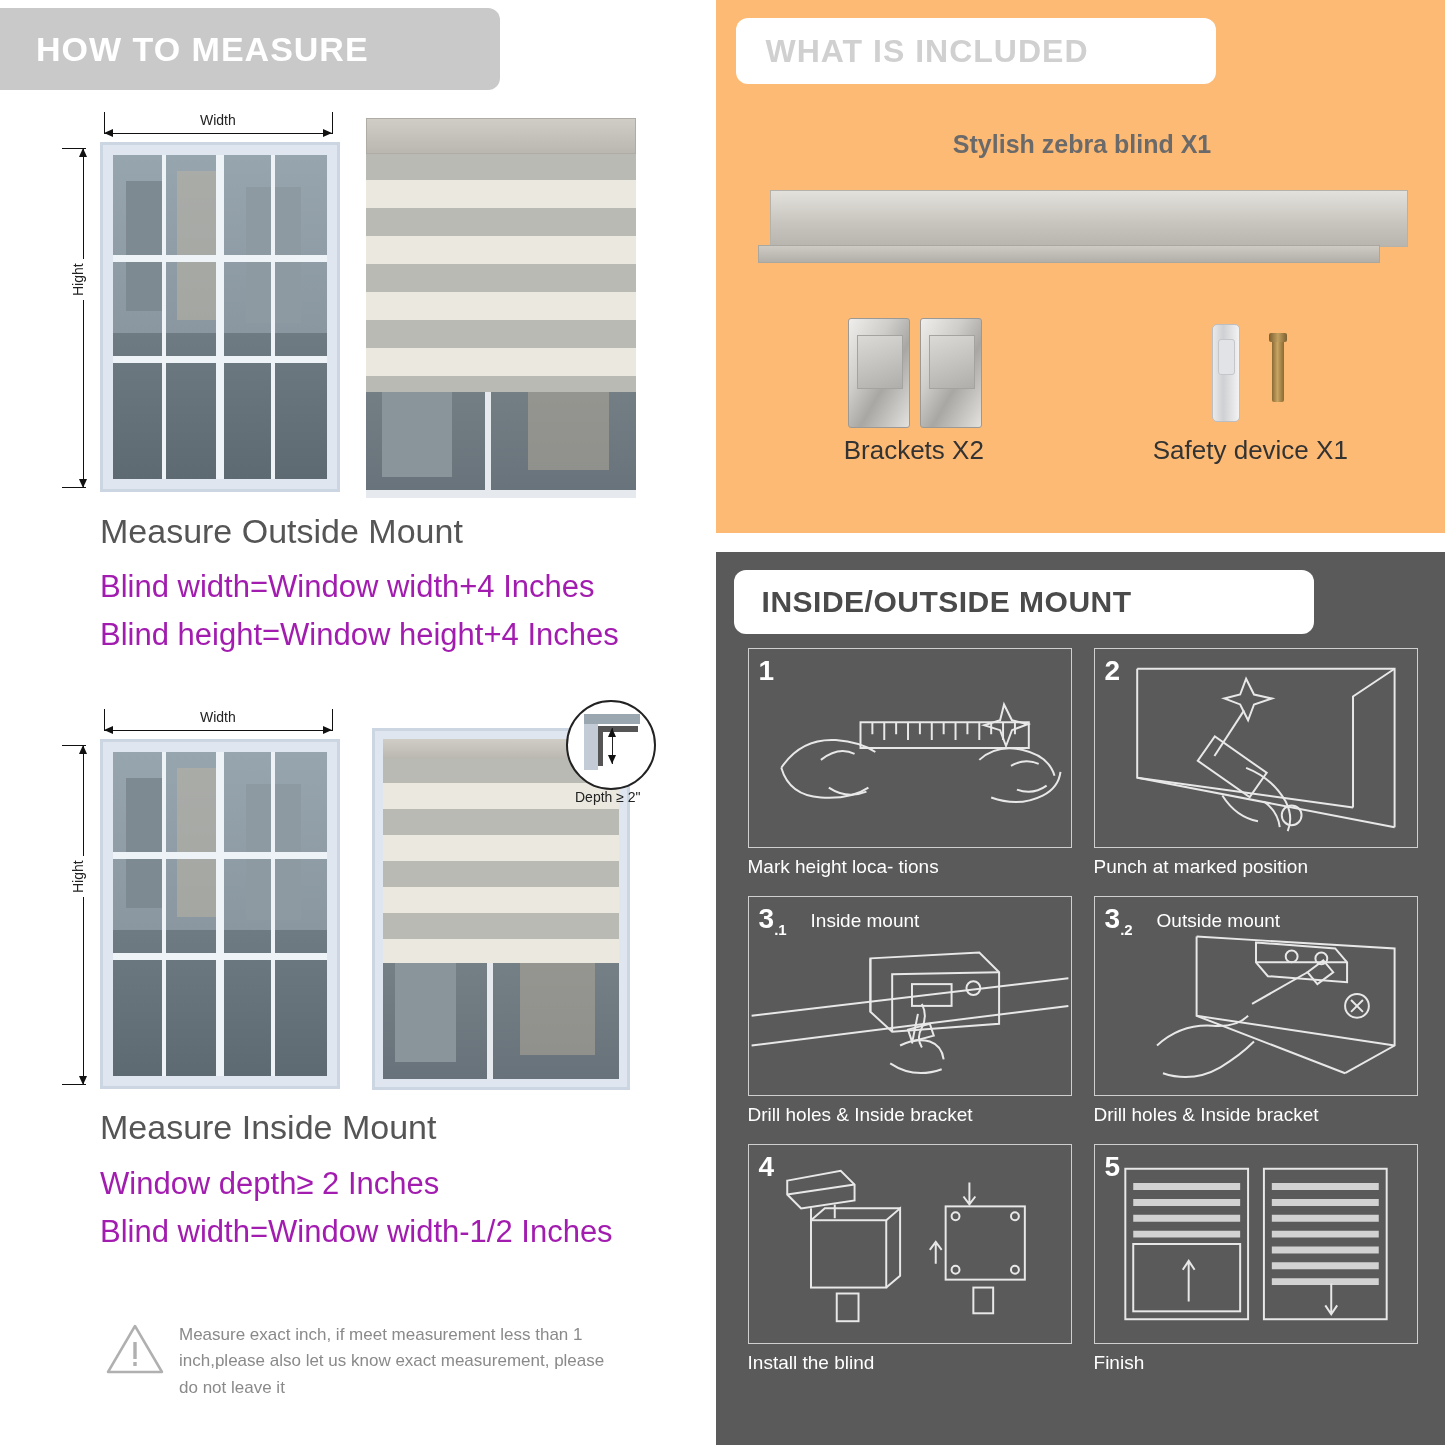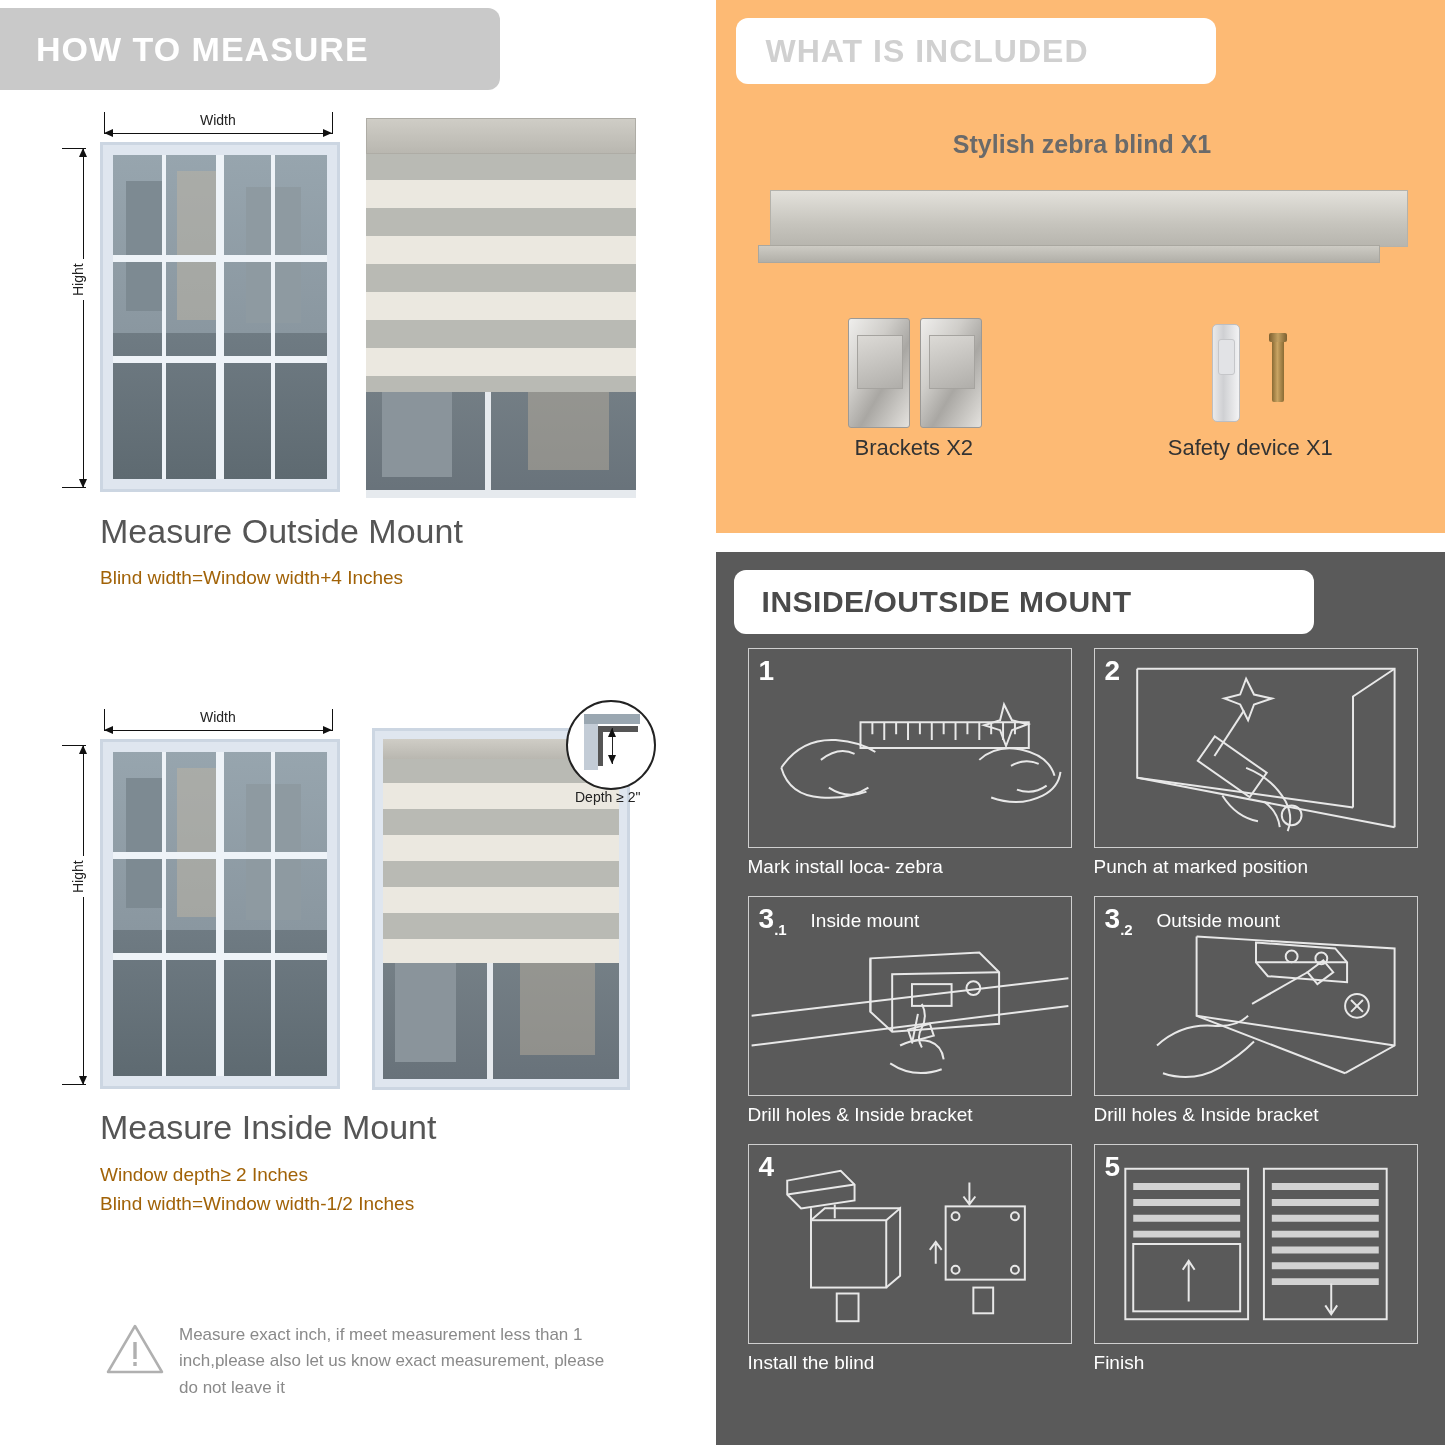--- a/index.html
+++ b/index.html
@@ -72,21 +72,21 @@
   }
   .zebra{
     position:absolute;left:0;right:0;
   }
   .zebra .stripe-dark{position:absolute;left:0;right:0;background:#b9bab4;}
   .zebra .stripe-light{position:absolute;left:0;right:0;background:#ebe8e0;}
 
   .h1txt{
     font-size:34px;color:#555;font-weight:normal;
   }
-  .btxt{font-size:19px;color:#a16207;line-height:1.55;}
+  .btxt{font-size:31px;color:#a21caf;line-height:1.55;}
 
   .note{
     position:absolute;display:flex;gap:14px;align-items:flex-start;
   }
   .note .tri{width:60px;height:54px;flex:0 0 60px;position:relative;}
   .note .tri svg{display:block;}
   .note .ntxt{font-size:17px;color:#8a8a8a;line-height:1.55;}
 
   
   .right{width:733px;height:1445px;position:relative;}
@@ -114,21 +114,21 @@
     position:absolute;left:0;top:55px;right:28px;height:16px;
     background:linear-gradient(180deg,#cdcbc4,#b1afa8);
     border:1px solid #a9a7a0;
   }
   .parts{
     position:absolute;left:30px;top:310px;width:673px;height:200px;
     display:flex;
   }
   .part{flex:1;position:relative;text-align:center;}
   .part .art{height:125px;position:relative;}
-  .part .plabel{font-size:22px;color:#333;}
+  .part .plabel{font-size:26px;color:#333;}
 
   .bracket{
     position:absolute;width:60px;height:108px;top:8px;
     background:linear-gradient(120deg,#efeeec 0%,#cfcdc9 35%,#a9a7a3 60%,#e4e2de 100%);
     border:1px solid #9b9996;border-radius:3px;
   }
   .bracket:after{
     content:"";position:absolute;left:8px;top:16px;width:44px;height:52px;
     background:linear-gradient(160deg,#dcdad6,#b0aeaa);border:1px solid #a5a39f;
   }
@@ -249,20 +249,21 @@
         </div>
         <div class="headrail"></div>
       </div>
     </div>
 
     <div style="position:absolute;left:100px;top:512px;">
       <div class="h1txt">Measure Outside Mount</div>
     </div>
     <div style="position:absolute;left:100px;top:563px;">
       <div class="btxt">Blind width=Window width+4 Inches</div>
+      <div class="btxt">Blind height=Window height+4 Inches</div>
     </div>
 
     <div>
       <div class="arrow-h" style="left:104px;top:730px;width:228px;"></div>
       <div class="tick" style="left:104px;top:709px;width:1px;height:22px;"></div>
       <div class="tick" style="left:332px;top:709px;width:1px;height:22px;"></div>
       <div class="dim-label" style="position:absolute;left:196px;top:709px;background:#fff;padding:0 4px;">Width</div>
 
       <div class="arrow-v" style="left:83px;top:745px;height:340px;"></div>
       <div class="tick" style="left:62px;top:745px;width:24px;height:1px;"></div>
@@ -389,21 +390,21 @@
                 <rect x="110" y="74" width="170" height="26"></rect>
                 <path d="M122 74 v12 M134 74 v18 M146 74 v12 M158 74 v18 M170 74 v12 M182 74 v18 M194 74 v12 M206 74 v18 M218 74 v12 M230 74 v18 M242 74 v12 M254 74 v18 M266 74 v12"></path>
                 <path d="M255 56 l8 16 l16 4 l-16 6 l-6 16 l-6 -16 l-16 -5 l16 -5 z"></path>
                 <path d="M230 112 q18 -16 44 -10 q26 6 32 26"></path>
                 <path d="M242 150 q28 10 52 -2 q16 -8 18 -24"></path>
                 <path d="M262 118 q14 -8 28 -2"></path>
                 <path d="M268 142 q16 6 30 -4"></path>
               </svg>
             </div>
           </div>
-          <div class="cap">Mark install loca- zebra</div>
+          <div class="cap">Mark height loca- tions</div>
         </div>
 
         <div class="step">
           <div class="box">
             <div class="num">2</div>
             <div class="sketch">
               <svg viewBox="0 0 320 200" fill="none" stroke="#e8e8e8" stroke-width="2">
                 <path d="M40 20 L300 20 L300 60 L300 180"></path>
                 <path d="M40 20 L40 130 L300 180"></path>
                 <path d="M300 20 L258 48 L258 160"></path>

